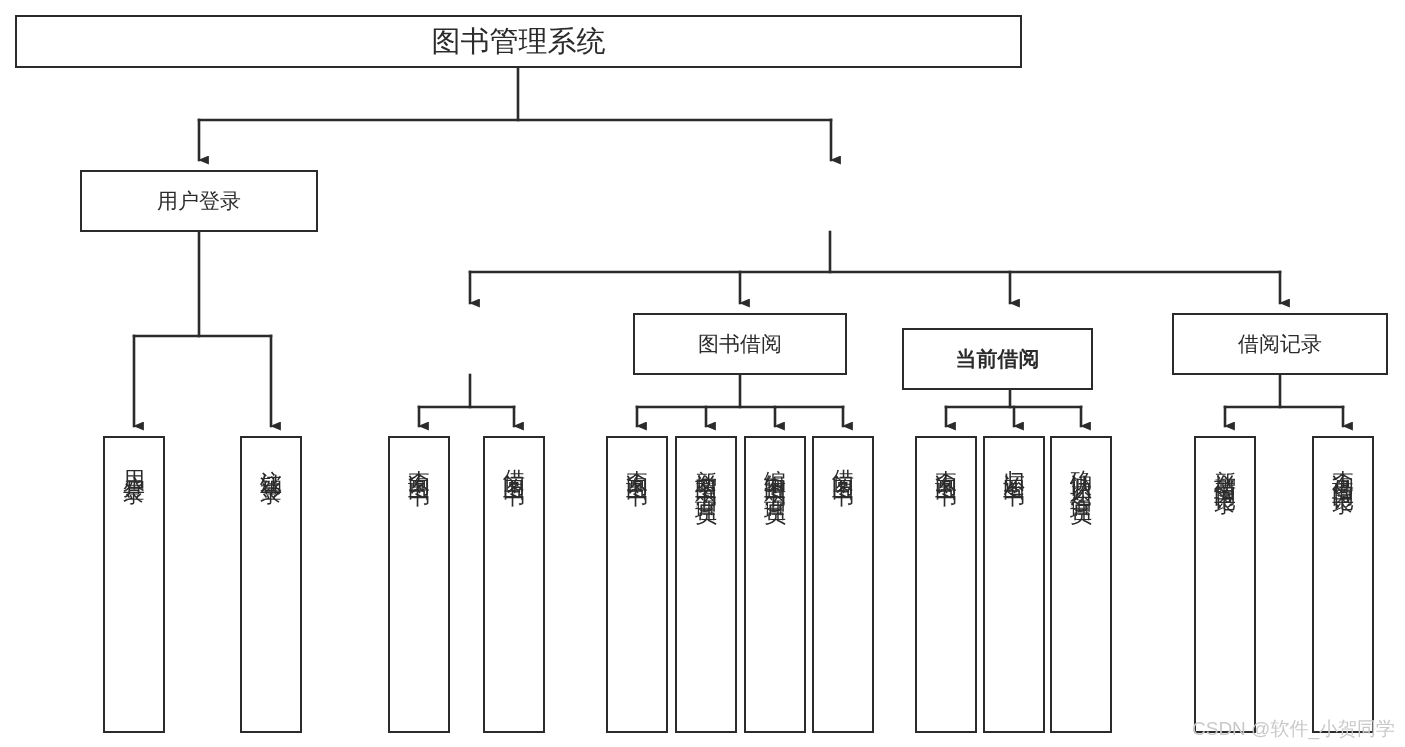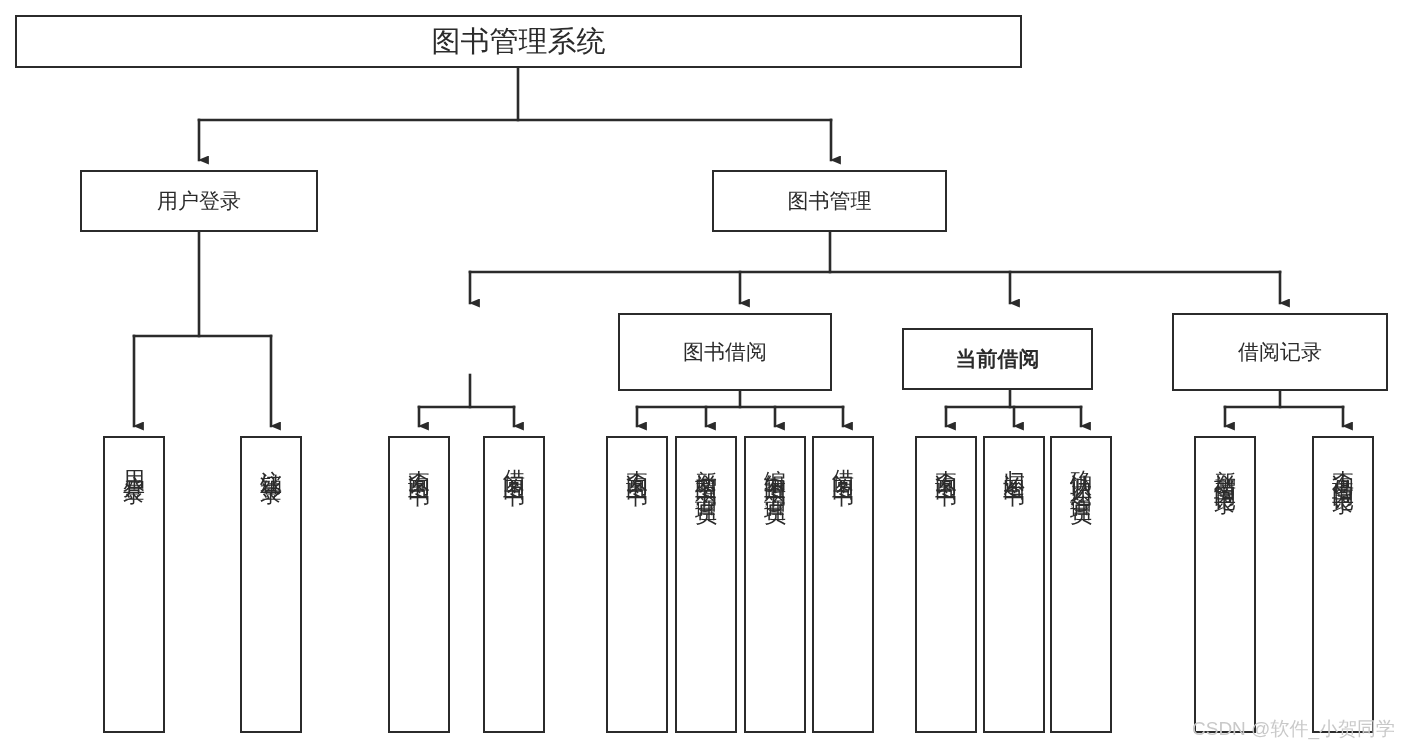--- a/index.html
+++ b/index.html
@@ -126,34 +126,31 @@
   </svg>
 
   <div class="node node-root" style="left:15px; top:15px; width:1007px; height:53px;">
     <span class="label">图书管理系统</span>
   </div>
 
   <div class="node node-branch" style="left:80px; top:170px; width:238px; height:62px;">
     <span class="label">用户登录</span>
   </div>
 
-  <div class="node node-branch" style="left:712px; top:170px; width:235px; height:62px;">
-    <span class="label">图书管理</span>
-  </div>
-
-
-  <div class="node node-branch" style="left:618px; top:313px; width:214px; height:78px;">
+
+
+  <div class="node node-branch" style="left:633px; top:313px; width:214px; height:62px;">
     <span class="label">图书借阅</span>
   </div>
 
   <div class="node node-branch" style="left:902px; top:328px; width:191px; height:62px;font-weight:bold;">
     <span class="label">当前借阅</span>
   </div>
 
-  <div class="node node-branch" style="left:1172px; top:313px; width:216px; height:78px;">
+  <div class="node node-branch" style="left:1172px; top:313px; width:216px; height:62px;">
     <span class="label">借阅记录</span>
   </div>
 
   <div class="node node-leaf" style="left:103px; top:436px; width:62px; height:297px;">
     <span class="label">用户登录</span>
   </div>
 
   <div class="node node-leaf" style="left:240px; top:436px; width:62px; height:297px;">
     <span class="label">注销登录</span>
   </div>

